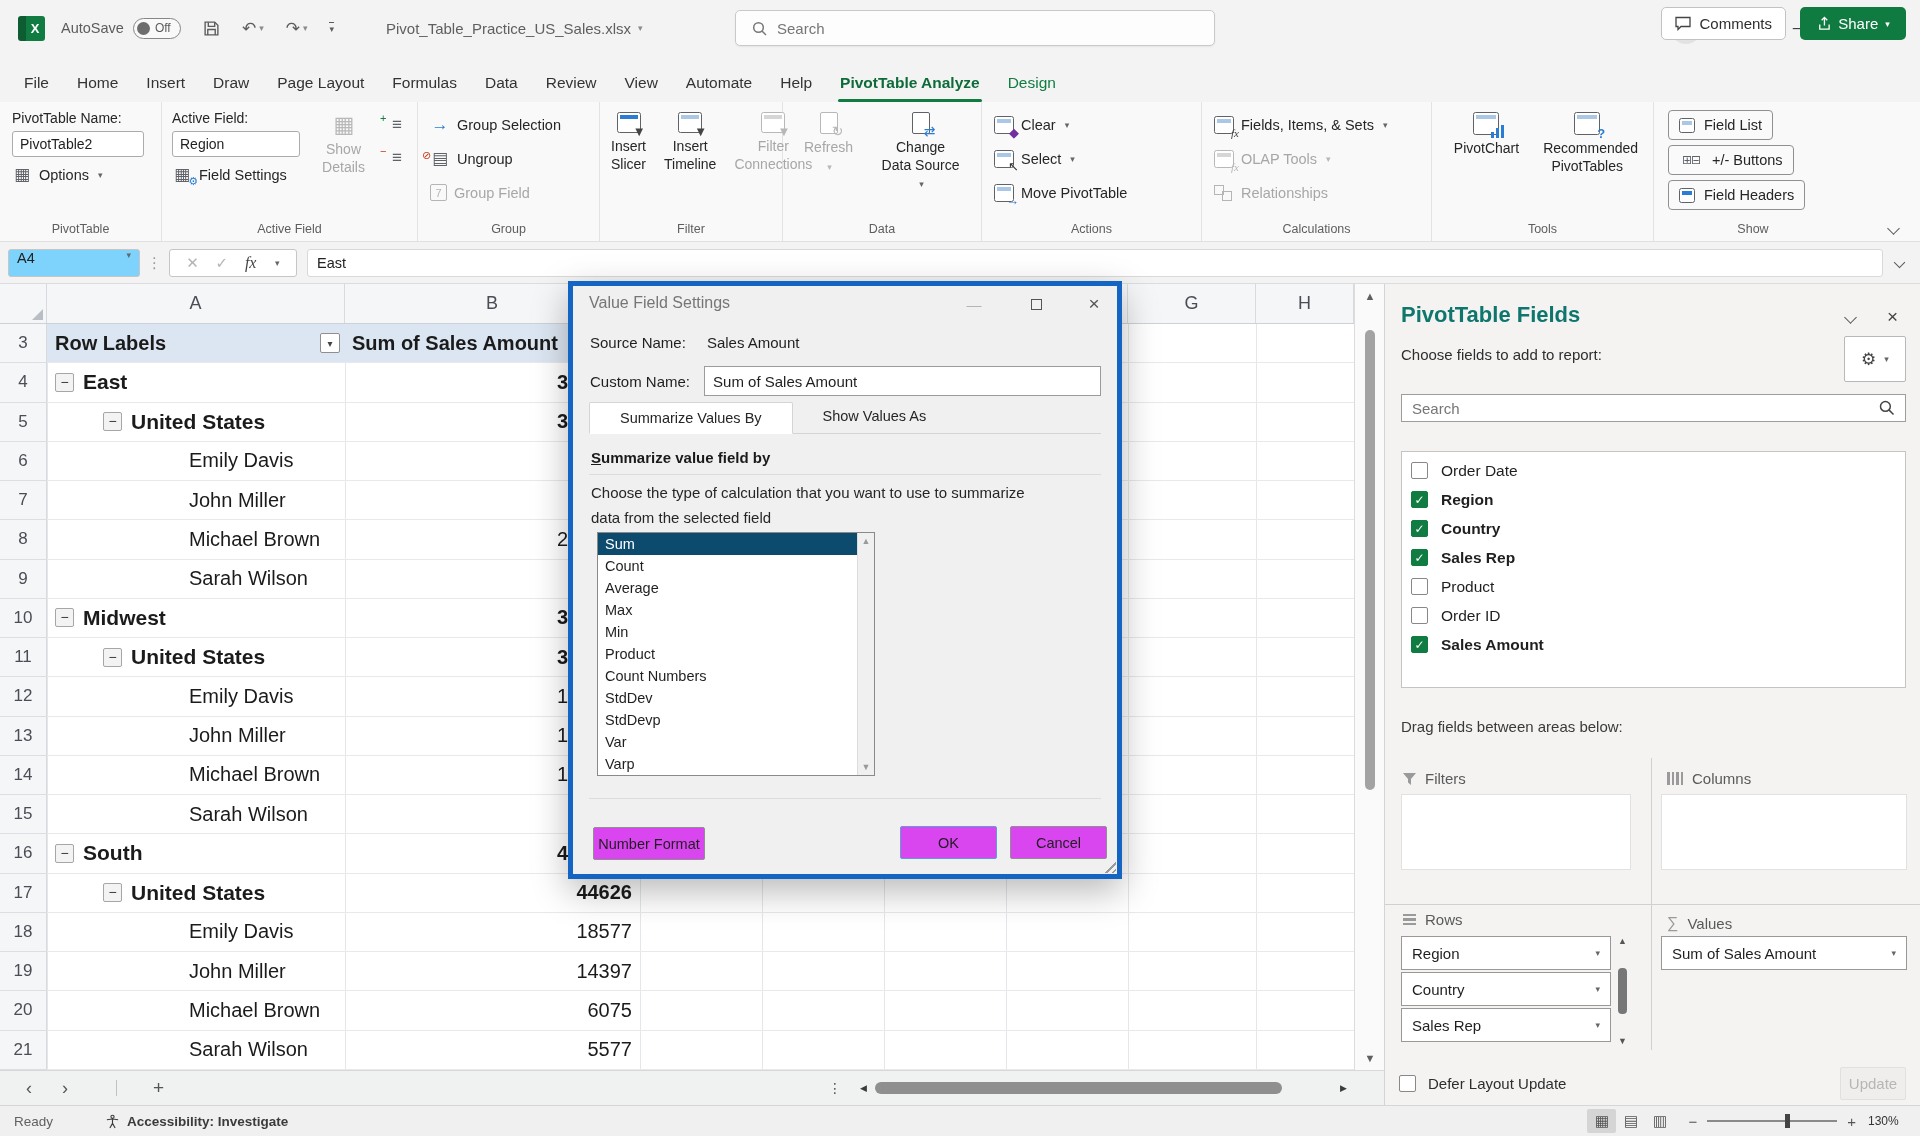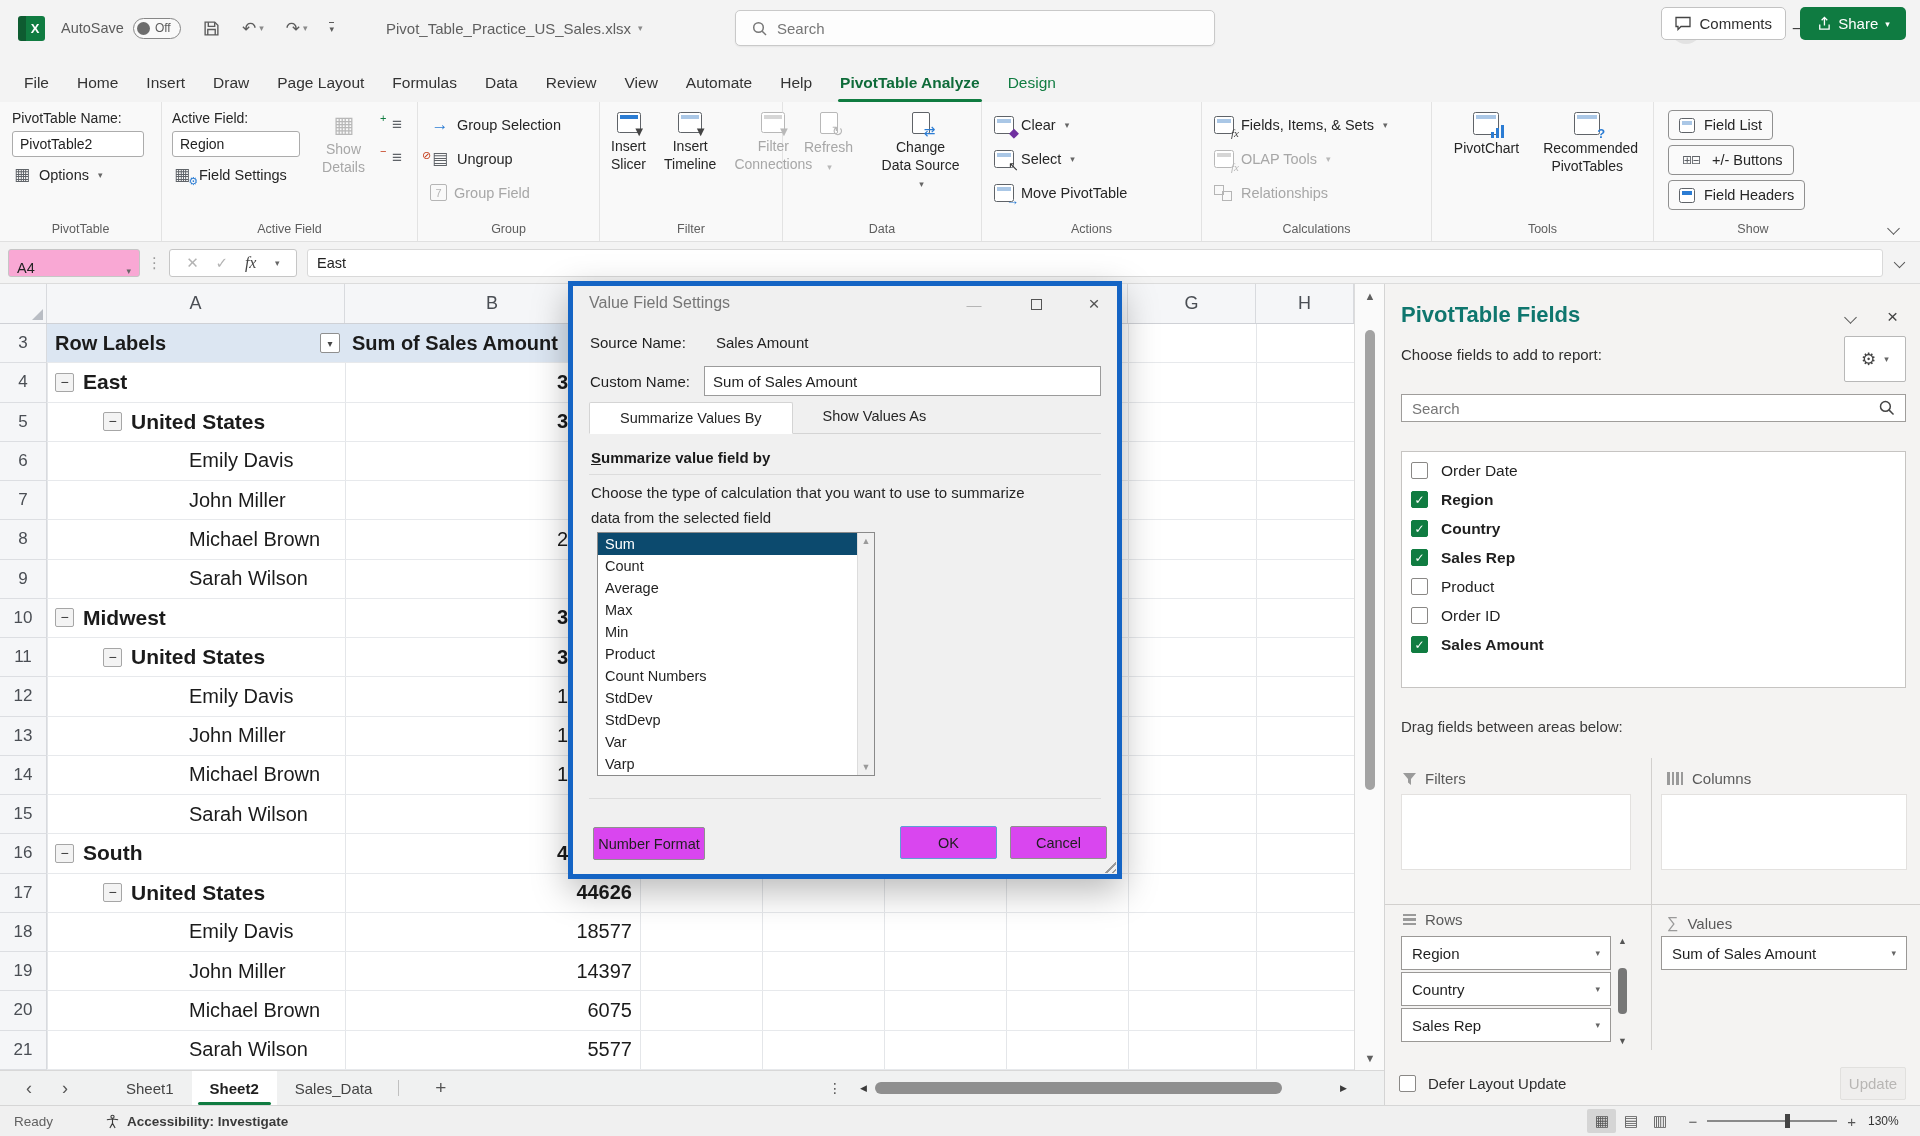--- a/index.html
+++ b/index.html
@@ -60,21 +60,21 @@
 .page .ov{position:absolute;right:-7px;bottom:-5px;font-size:14px;line-height:1;color:#5f6368}
 .page.dis .ov{color:#b8b8b8}
 .ricbox{width:17px;height:17px;border:1.6px solid #b5b5b5;border-radius:2px;color:#b5b5b5;font-size:11px;display:flex;align-items:center;justify-content:center;flex:none}
 .relic{position:relative;width:20px;height:16px;flex:none}
 .relic::before{content:"";position:absolute;left:0;top:0;width:8px;height:8px;border:1.6px solid #b5b5b5}
 .relic::after{content:"";position:absolute;right:2px;bottom:0;width:8px;height:8px;border:1.6px solid #b5b5b5}
 .ribbon-collapse{position:absolute;right:22px;bottom:8px}
 .chev{width:9px;height:9px;border-right:1.7px solid #555;border-bottom:1.7px solid #555;transform:rotate(45deg);display:inline-block}
 
 .fbar{position:absolute;left:0;top:242px;width:1920px;height:42px;background:#f3f3f3;border-bottom:1px solid #dcdcdc;display:flex;align-items:center}
-.namebox{margin-left:8px;width:132px;height:28px;background:#f9a8d4;border:1px solid #c6c6c6;border-radius:3px;display:flex;align-items:flex-end;padding:0 8px;font-size:14.5px;color:#222}
+.namebox{margin-left:8px;width:132px;height:28px;background:#7dd3fc;border:1px solid #c6c6c6;border-radius:3px;display:flex;align-items:flex-start;padding:0 8px;font-size:14.5px;color:#222}
 .dots{color:#9a9a9a;font-size:15px;margin:0 7px}
 .fxbox{width:128px;height:28px;background:#fff;border:1px solid #c6c6c6;border-radius:3px;display:flex;align-items:center;justify-content:space-around;padding:0 8px}
 .fxbox .x,.fxbox .ck{color:#b3b3b3;font-size:15px}
 .fx{font-family:"Liberation Serif","DejaVu Serif",serif;font-style:italic;font-size:16px;color:#444}
 .ffield{flex:1;height:28px;margin:0 12px 0 10px;background:#fff;border:1px solid #d9d9d9;border-radius:3px;display:flex;align-items:center;padding-left:9px;font-size:14.5px;color:#222}
 
 .sheet{position:absolute;left:0;top:284px;width:1384px;height:786px;background:#fff;overflow:hidden}
 .chead{position:absolute;left:0;top:0;height:40px;width:1384px;background:#f5f6f8;border-bottom:1px solid #cfd1d6;display:flex}
 .chc{border-right:1px solid #d8dade;display:flex;align-items:center;justify-content:center;font-size:18px;color:#4a4e54;flex:none;height:100%}
 .corner{width:47px;position:relative}
@@ -93,21 +93,21 @@
 .vpad{padding-right:72px}
 .colbox{width:19px;height:19px;border:1px solid #a6a6a6;border-radius:2px;background:#f3f3f3;color:#3c3c3c;font-size:14px;line-height:16px;text-align:center;margin-right:9px;flex:none;font-weight:400}
 .filterbtn{position:absolute;right:5px;top:50%;transform:translateY(-50%);width:20px;height:20px;background:#fff;border:1px solid #8f8f8f;border-radius:2px;display:flex;align-items:center;justify-content:center;font-size:10px;color:#444}
 .vscroll{position:absolute;left:1354px;top:0;bottom:0;width:30px;background:#fafafa;border-left:1px solid #dcdcdc}
 .vthumb{position:absolute;left:10px;width:10px;border-radius:5px;background:#a3a3a3}
 .sarr{position:absolute;left:0;width:30px;text-align:center;font-size:11px;color:#606060}
 
 .dlg{position:absolute;left:568px;top:281px;width:554px;height:598px;border:5px solid #1464c4;background:#f0f0f0;box-shadow:0 12px 34px rgba(0,0,0,.28);z-index:50}
 .dlg-title{position:absolute;left:16px;top:8px;font-size:16px;color:#767676}
 .dwb{position:absolute;top:6px;display:flex;align-items:center;justify-content:center;width:30px;height:24px}
-.dsrc{position:absolute;left:17px;top:48px;font-size:15px;color:#1f1f1f;display:flex;gap:30px}
+.dsrc{position:absolute;left:17px;top:48px;font-size:15px;color:#1f1f1f;display:flex;gap:21px}
 .dcust{position:absolute;left:17px;right:16px;top:80px;display:flex;align-items:center;font-size:15px;color:#1f1f1f}
 .dcust input{flex:1;margin-left:14px;height:30px;border:1px solid #9b9b9b;background:#fff;font-size:15px;color:#1f1f1f;padding:0 8px;font-family:inherit}
 .dtabs{position:absolute;left:16px;right:16px;top:115px;height:33px;border-bottom:1px solid #d4d4d4;display:flex;align-items:flex-end}
 .dtab{padding:0 30px;height:32px;line-height:31px;font-size:14.5px;color:#262626}
 .dtab.active{background:#fff;border:1px solid #d4d4d4;border-bottom:1px solid #fff;margin-bottom:-1px;border-radius:2px 2px 0 0}
 .dhead{position:absolute;left:18px;top:163px;font-size:15px;font-weight:700;color:#1a1a1a}
 .dhead::first-letter{text-decoration:underline}
 .dhr{position:absolute;left:16px;right:16px;top:188px;border-top:1px solid #dcdcdc}
 .dp1{position:absolute;left:18px;top:198px;font-size:15px;color:#262626}
 .dp2{position:absolute;left:18px;top:223px;font-size:15px;color:#262626}
@@ -782,28 +782,20 @@
     <div class="okrow">
       <button class="dbtn ok">OK</button>
       <button class="dbtn">Cancel</button>
     </div>
     <div class="grip"></div>
   </div>
 
   <div class="tabbar">
     <span class="tnav">‹</span>
     <span class="tnav tnav2" style="margin-right:40px">›</span>
-    <div style="display:flex;height:100%">
-
-        <span class="stab">Sheet1</span>
-
-        <span class="stab active">Sheet2</span>
-
-        <span class="stab">Sales_Data</span>
-      </div>
     <span class="tdiv"></span>
     <span class="addtab">+</span>
     <span class="tdots">⋮</span>
     <span class="hscroll-l">◀</span>
     <div class="hthumb"></div>
     <span class="hscroll-r">▶</span>
   </div>
 
   <aside class="pane">
     <div class="ptitle">PivotTable Fields</div>

